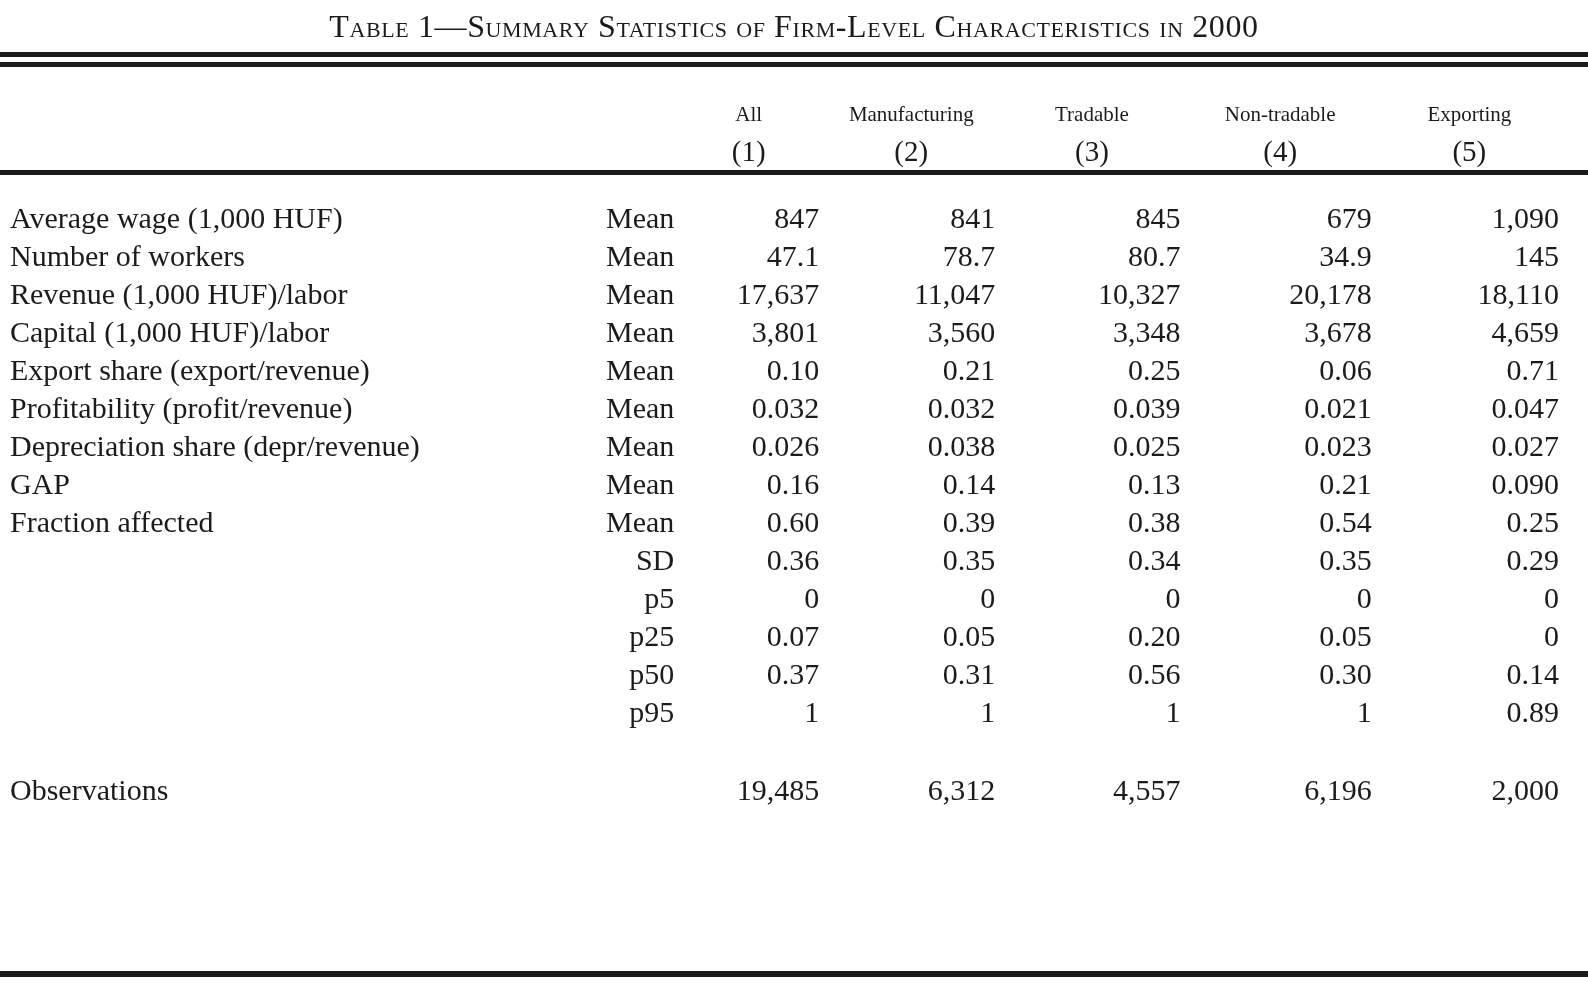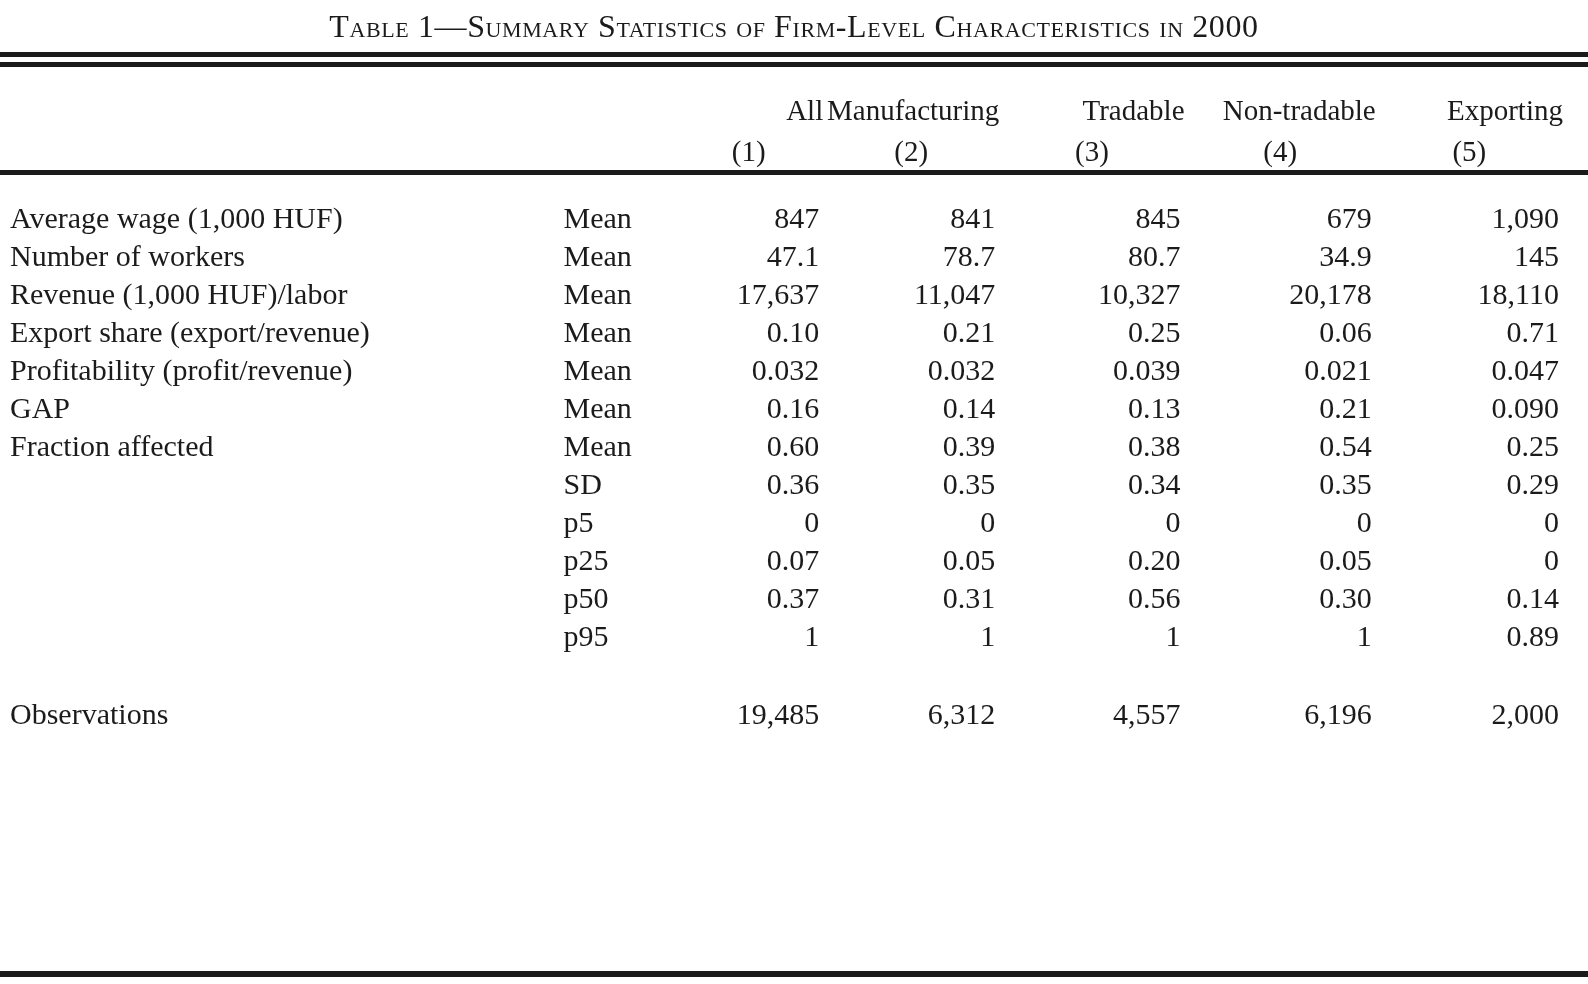--- a/index.html
+++ b/index.html
@@ -47,34 +47,34 @@
     font-size: 30px;
   }
   th, td {
     padding: 0;
     font-weight: normal;
     white-space: nowrap;
   }
   thead tr.head-names th {
     height: 52px;
     vertical-align: bottom;
-    text-align: right;
-    font-size: 29px;
+    text-align: center;
+    font-size: 21px;
     padding-bottom: 2px;
   }
   thead tr.head-nums th {
     height: 51px;
     vertical-align: top;
     text-align: center;
     font-size: 29px;
     padding-top: 6px;
   }
   tbody td { height: 38px; vertical-align: middle; }
   td.c-label { text-align: left; }
-  td.c-stat  { text-align: left; }
+  td.c-stat  { text-align: right; }
   td.c-num   { text-align: right; padding-right: 4px; }
   tr.gap-row-small td { height: 13px; }
   tr.gap-row-large td { height: 40px; }
 </style>
 </head>
 <body>
 
 <div class="page">
 
   <div class="title">Table 1—Summary Statistics of Firm-Level Characteristics in 2000</div>
@@ -140,36 +140,54 @@
         <tr>
           <td class="c-label">Revenue (1,000 HUF)/labor</td>
           <td class="c-stat">Mean</td>
           <td class="c-num">17,637</td>
           <td class="c-num">11,047</td>
           <td class="c-num">10,327</td>
           <td class="c-num">20,178</td>
           <td class="c-num">18,110</td>
         </tr>
         <tr>
+          <td class="c-label">Capital (1,000 HUF)/labor</td>
+          <td class="c-stat">Mean</td>
+          <td class="c-num">3,801</td>
+          <td class="c-num">3,560</td>
+          <td class="c-num">3,348</td>
+          <td class="c-num">3,678</td>
+          <td class="c-num">4,659</td>
+        </tr>
+        <tr>
           <td class="c-label">Export share (export/revenue)</td>
           <td class="c-stat">Mean</td>
           <td class="c-num">0.10</td>
           <td class="c-num">0.21</td>
           <td class="c-num">0.25</td>
           <td class="c-num">0.06</td>
           <td class="c-num">0.71</td>
         </tr>
         <tr>
           <td class="c-label">Profitability (profit/revenue)</td>
           <td class="c-stat">Mean</td>
           <td class="c-num">0.032</td>
           <td class="c-num">0.032</td>
           <td class="c-num">0.039</td>
           <td class="c-num">0.021</td>
           <td class="c-num">0.047</td>
+        </tr>
+        <tr>
+          <td class="c-label">Depreciation share (depr/revenue)</td>
+          <td class="c-stat">Mean</td>
+          <td class="c-num">0.026</td>
+          <td class="c-num">0.038</td>
+          <td class="c-num">0.025</td>
+          <td class="c-num">0.023</td>
+          <td class="c-num">0.027</td>
         </tr>
         <tr>
           <td class="c-label">GAP</td>
           <td class="c-stat">Mean</td>
           <td class="c-num">0.16</td>
           <td class="c-num">0.14</td>
           <td class="c-num">0.13</td>
           <td class="c-num">0.21</td>
           <td class="c-num">0.090</td>
         </tr>

